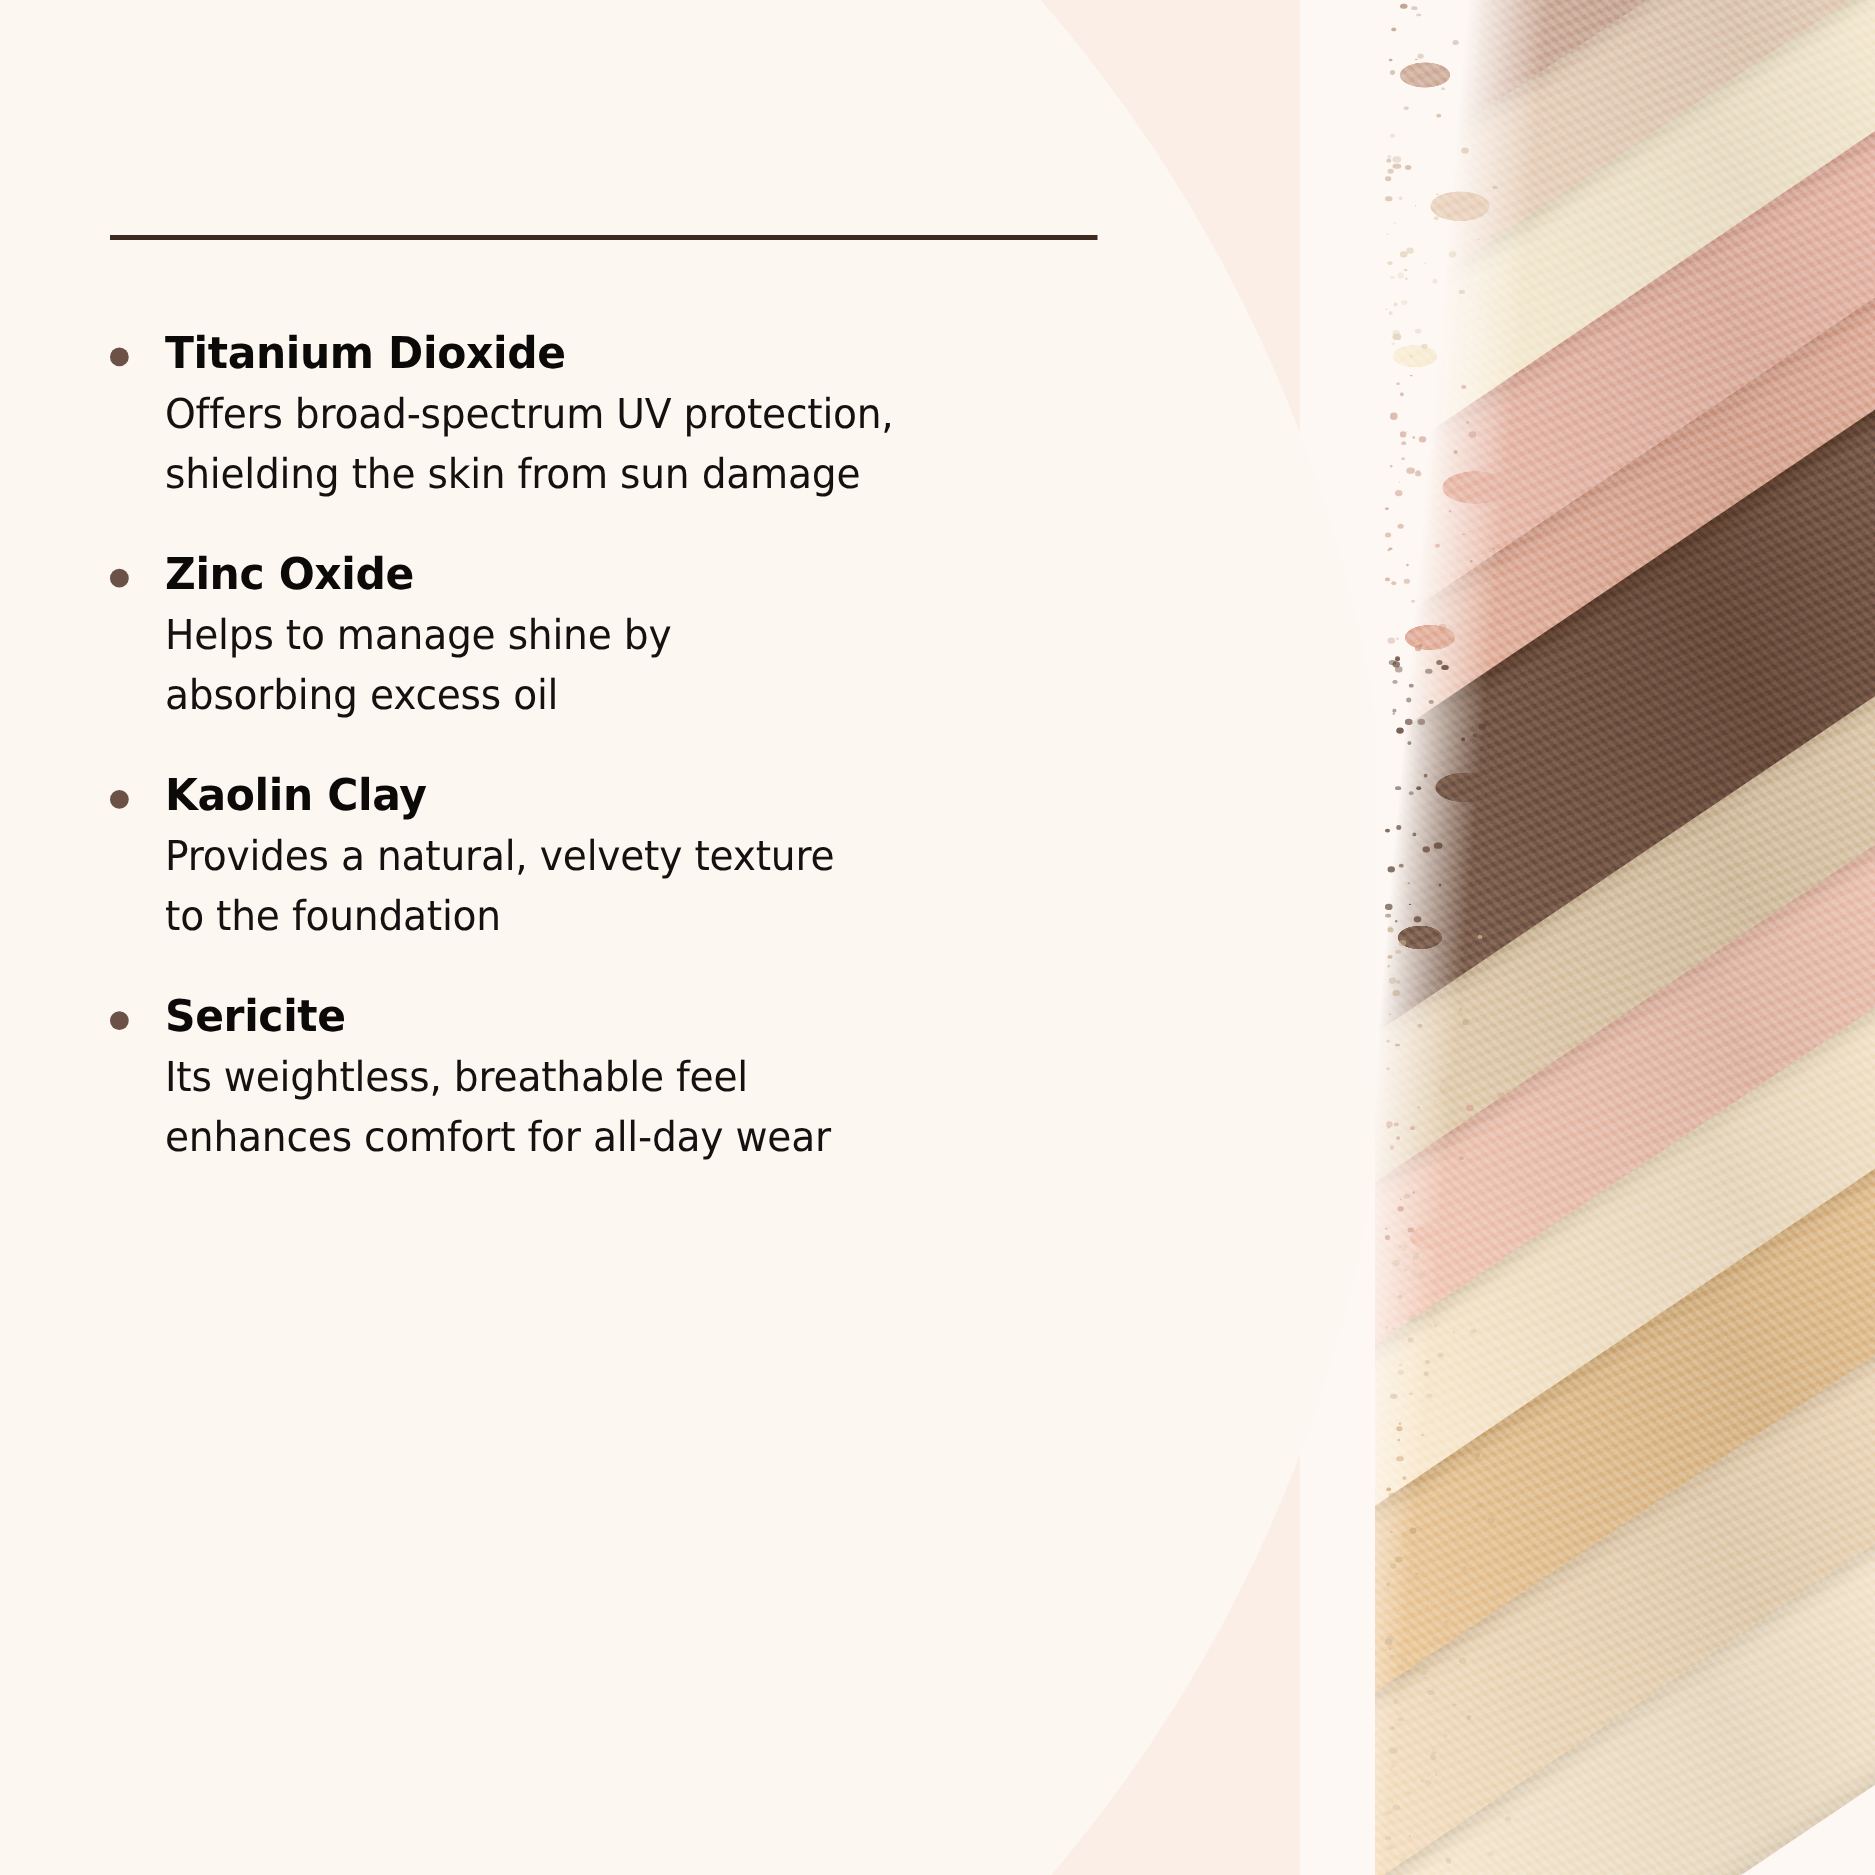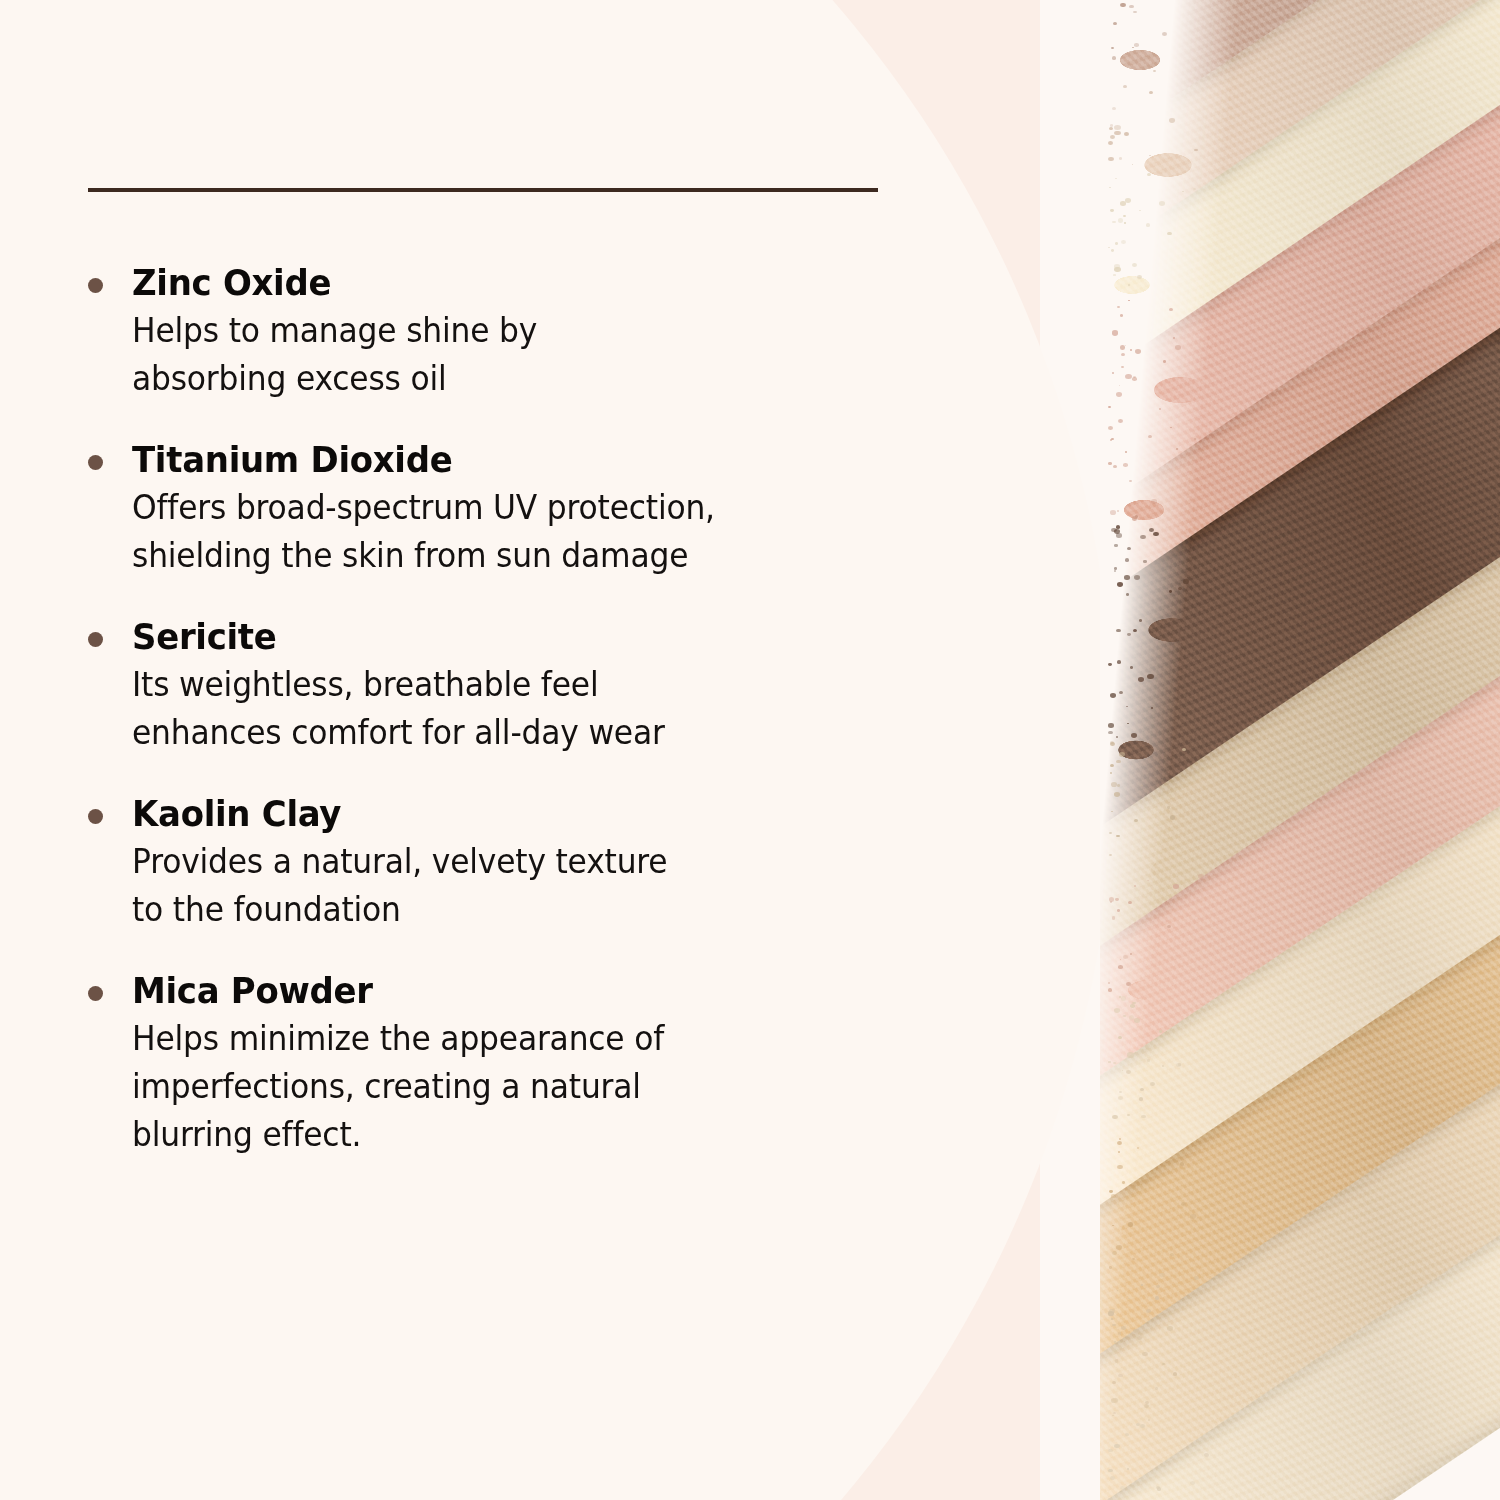--- a/index.html
+++ b/index.html
@@ -158,53 +158,46 @@
 
   <div class="bg-white-right"></div>
   <div class="bg-arc"></div>
 
   <div class="title-underline"></div>
 
   <div class="list">
 
     <div class="item">
       <span class="bullet"></span>
+      <div class="item-name">Titanium Dioxide</div>
+      <div class="item-desc">Offers broad-spectrum UV protection,
+shielding the skin from sun damage</div>
+    </div>
+
+    <div class="item">
+      <span class="bullet"></span>
       <div class="item-name">Zinc Oxide</div>
       <div class="item-desc">Helps to manage shine by
 absorbing excess oil</div>
     </div>
 
     <div class="item">
       <span class="bullet"></span>
-      <div class="item-name">Titanium Dioxide</div>
-      <div class="item-desc">Offers broad-spectrum UV protection,
-shielding the skin from sun damage</div>
+      <div class="item-name">Kaolin Clay</div>
+      <div class="item-desc">Provides a natural, velvety texture
+to the foundation</div>
     </div>
 
     <div class="item">
       <span class="bullet"></span>
       <div class="item-name">Sericite</div>
       <div class="item-desc">Its weightless, breathable feel
 enhances comfort for all-day wear</div>
     </div>
 
-    <div class="item">
-      <span class="bullet"></span>
-      <div class="item-name">Kaolin Clay</div>
-      <div class="item-desc">Provides a natural, velvety texture
-to the foundation</div>
-    </div>
-
-    <div class="item">
-      <span class="bullet"></span>
-      <div class="item-name">Mica Powder</div>
-      <div class="item-desc">Helps minimize the appearance of
-imperfections, creating a natural
-blurring effect.</div>
-    </div>
 
   </div>
 
   <div class="powder">
     <div class="powder-stack" id="powder-stack">
         <div class="band" style="top: -60px; height: 150px; background: linear-gradient(100deg, rgb(201, 167, 149) 0%, rgb(215, 181, 163) 22%, rgb(201, 167, 149) 46%, rgb(189, 155, 137) 72%, rgb(207, 173, 155) 100%); box-shadow: rgb(173, 139, 121) 0px 6px 14px inset, rgb(179, 145, 127) 0px -8px 16px inset;"></div>
         <div class="band" style="top: 60px; height: 140px; background: linear-gradient(100deg, rgb(229, 205, 184) 0%, rgb(243, 219, 198) 22%, rgb(229, 205, 184) 46%, rgb(217, 193, 172) 72%, rgb(235, 211, 190) 100%); box-shadow: rgb(201, 177, 156) 0px 6px 14px inset, rgb(207, 183, 162) 0px -8px 16px inset;"></div>
         <div class="band" style="top: 170px; height: 150px; background: linear-gradient(100deg, rgb(242, 230, 205) 0%, rgb(255, 244, 219) 22%, rgb(242, 230, 205) 46%, rgb(230, 218, 193) 72%, rgb(248, 236, 211) 100%); box-shadow: rgb(214, 202, 177) 0px 6px 14px inset, rgb(220, 208, 183) 0px -8px 16px inset;"></div>
         <div class="band" style="top: 290px; height: 160px; background: linear-gradient(100deg, rgb(227, 179, 163) 0%, rgb(241, 193, 177) 22%, rgb(227, 179, 163) 46%, rgb(215, 167, 151) 72%, rgb(233, 185, 169) 100%); box-shadow: rgb(199, 151, 135) 0px 6px 14px inset, rgb(205, 157, 141) 0px -8px 16px inset;"></div>
         <div class="band" style="top: 420px; height: 130px; background: linear-gradient(100deg, rgb(220, 168, 148) 0%, rgb(234, 182, 162) 22%, rgb(220, 168, 148) 46%, rgb(208, 156, 136) 72%, rgb(226, 174, 154) 100%); box-shadow: rgb(192, 140, 120) 0px 6px 14px inset, rgb(198, 146, 126) 0px -8px 16px inset;"></div>

